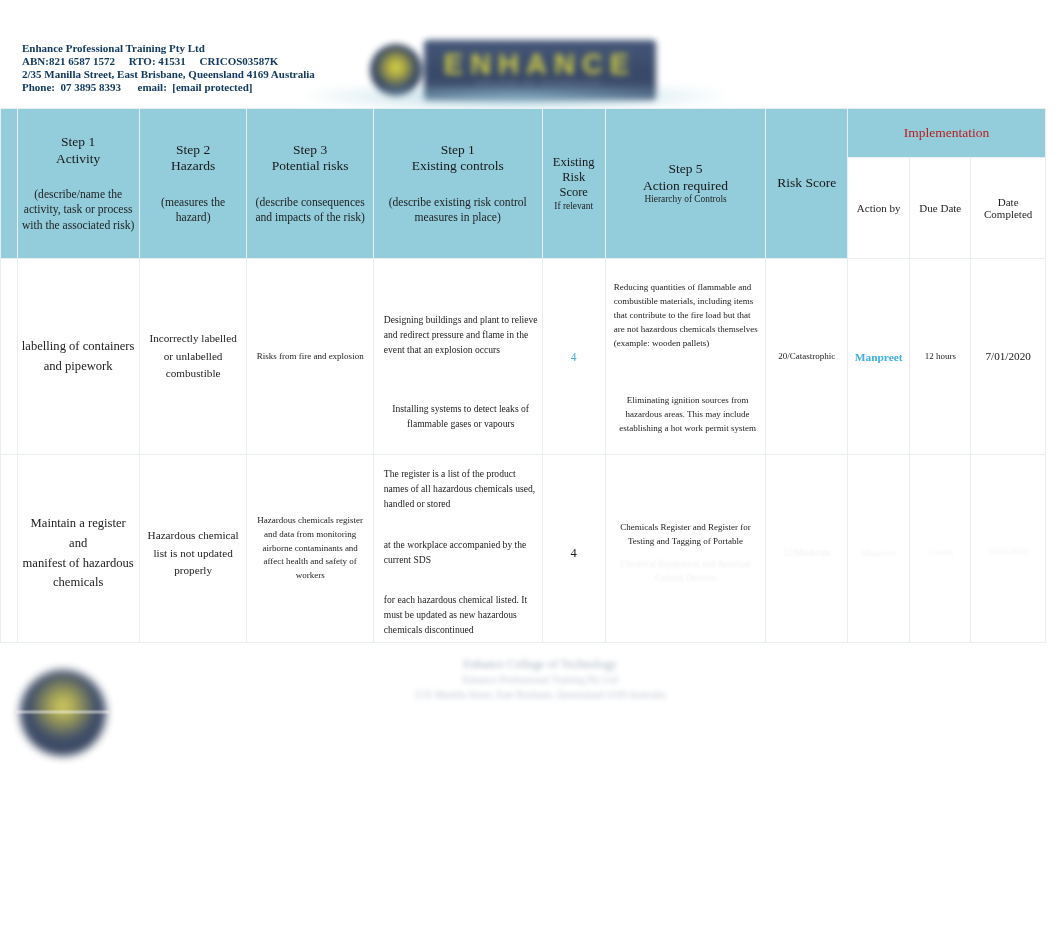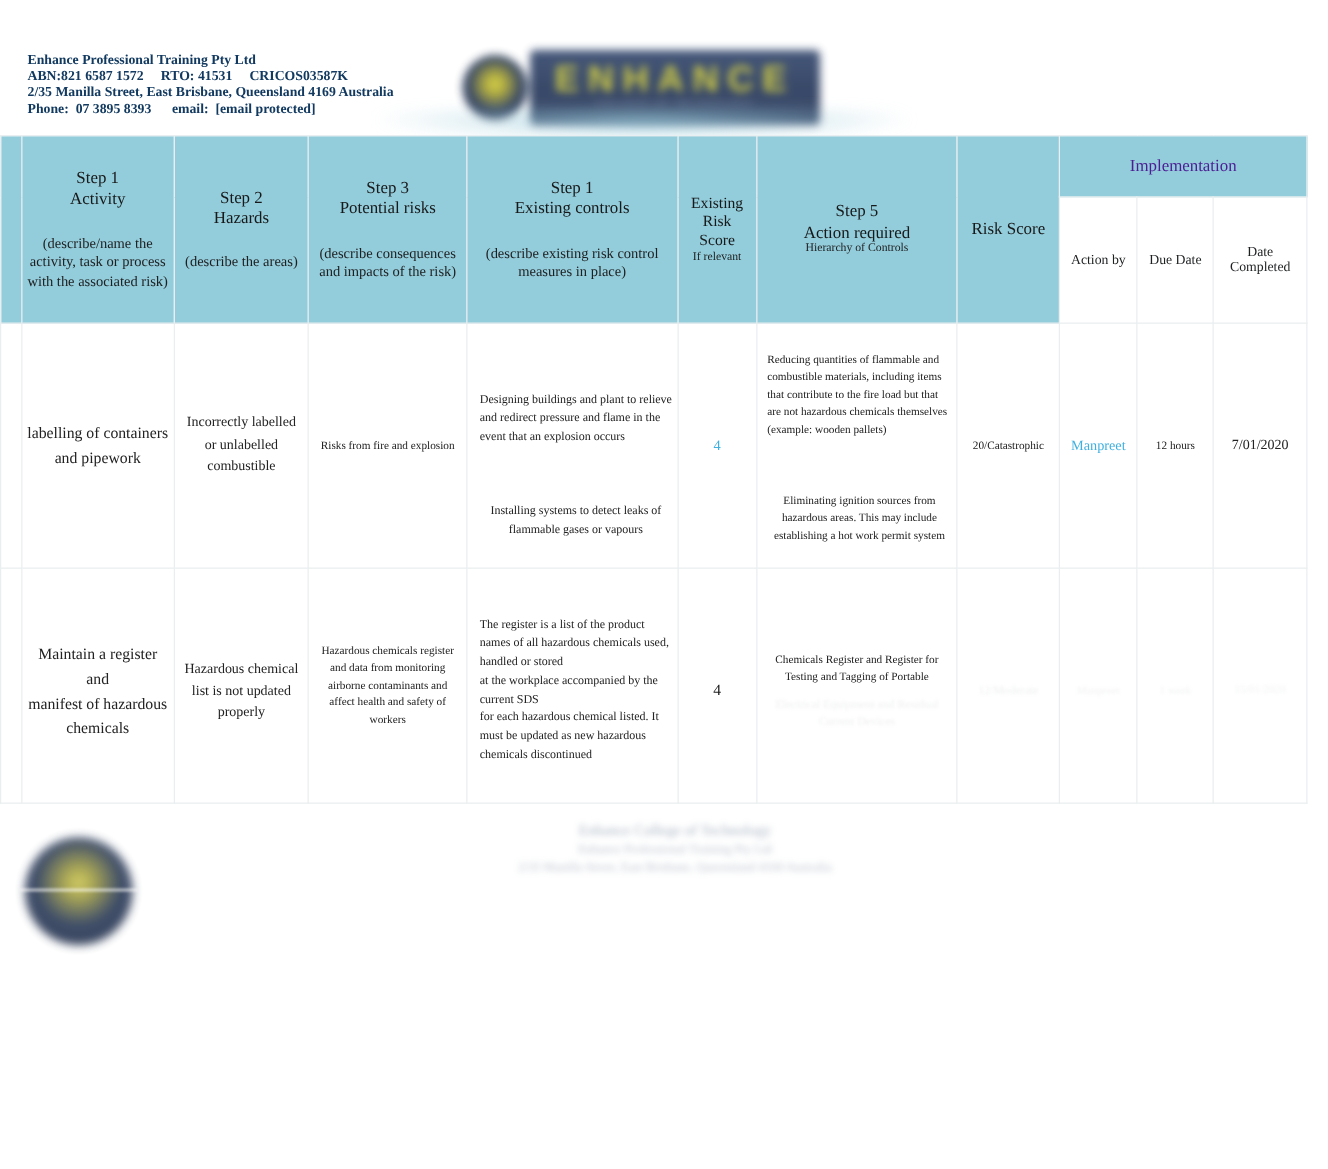--- a/index.html
+++ b/index.html
@@ -136,40 +136,40 @@
     font-size: 9.4px;
     color: #1d1f20;
     line-height: 1.25;
   }
   .hdr-small {
     font-size: 11px;
     color: #1d1f20;
   }
   .hdr-implementation {
     font-size: 13.5px;
-    color: #4c1d95;
+    color: #b91c1c;
   }
 
   
   .cell {
     background: #ffffff;
     text-align: center;
     line-height: 1.55;
     color: #222;
   }
   .c-lg { font-size: 12.6px; }
   .c-md { font-size: 11.2px; }
   .c-sm { font-size: 9.6px; }
   .c-xs { font-size: 9px; }
   .cell p { margin: 0 0 0 0; }
-  .cell p.gap { }
+  .cell p.gap { margin-top: 26px; }
   .cell p.gap-lg { margin-top: 44px; }
   .score-blue { color: #3fb0e0; font-size: 11.5px; }
   .score-black { color: #1b1b1b; font-size: 12.5px; }
-  .name-blue { color: #3fb0e0; font-size: 11.4px; }
+  .name-blue { color: #3fb0e0; font-size: 11.4px; font-weight: bold; }
   .ghost {
     color: rgba(120,130,140,.13);
     filter: blur(1.1px);
     font-size: 9.4px;
     line-height: 1.5;
   }
   .ghost-sm {
     color: rgba(120,130,140,.10);
     filter: blur(1.3px);
     font-size: 9px;
@@ -262,21 +262,21 @@
       <tr>
     <td class="hdr" rowspan="2"></td>
     <th class="hdr" rowspan="2">
       <div class="hdr-title" style="white-space:pre-line">Step 1
 Activity</div>
       <div class="hdr-sub">(describe/name the activity, task or process with the associated risk)</div>
     </th>
     <th class="hdr" rowspan="2">
       <div class="hdr-title" style="white-space:pre-line">Step 2
 Hazards</div>
-      <div class="hdr-sub">(describe the areas)</div>
+      <div class="hdr-sub">(measures the hazard)</div>
     </th>
     <th class="hdr" rowspan="2">
       <div class="hdr-title" style="white-space:pre-line">Step 3
 Potential risks</div>
       <div class="hdr-sub">(describe consequences and impacts of the risk)</div>
     </th>
     <th class="hdr" rowspan="2">
       <div class="hdr-title" style="white-space:pre-line">Step 1
 Existing controls</div>
       <div class="hdr-sub">(describe existing risk control measures in place)</div>

